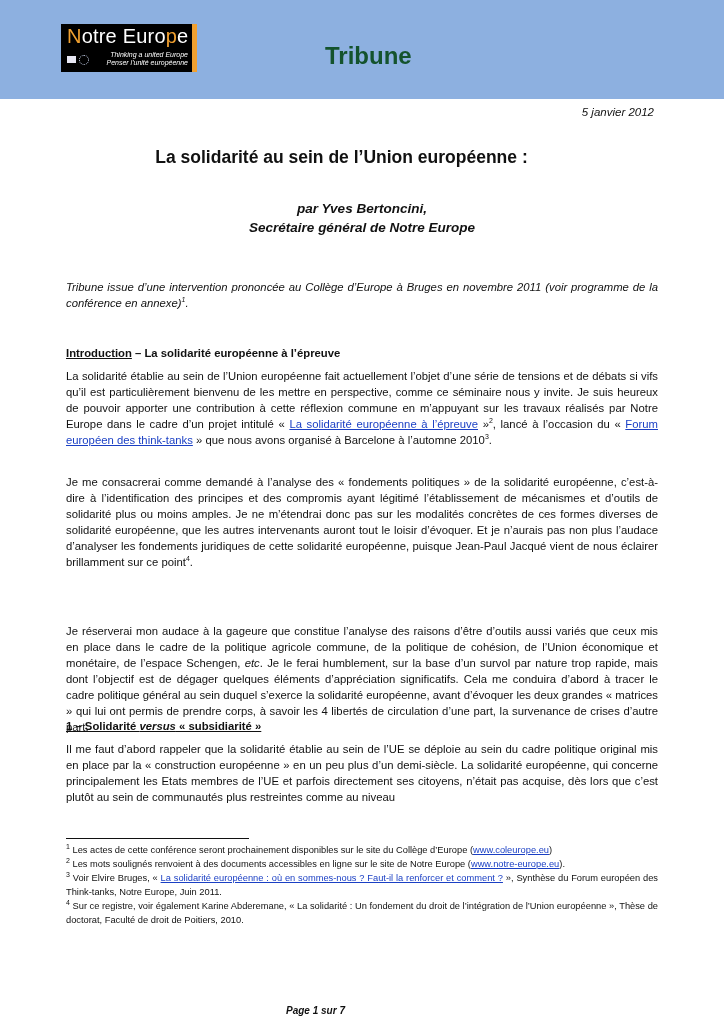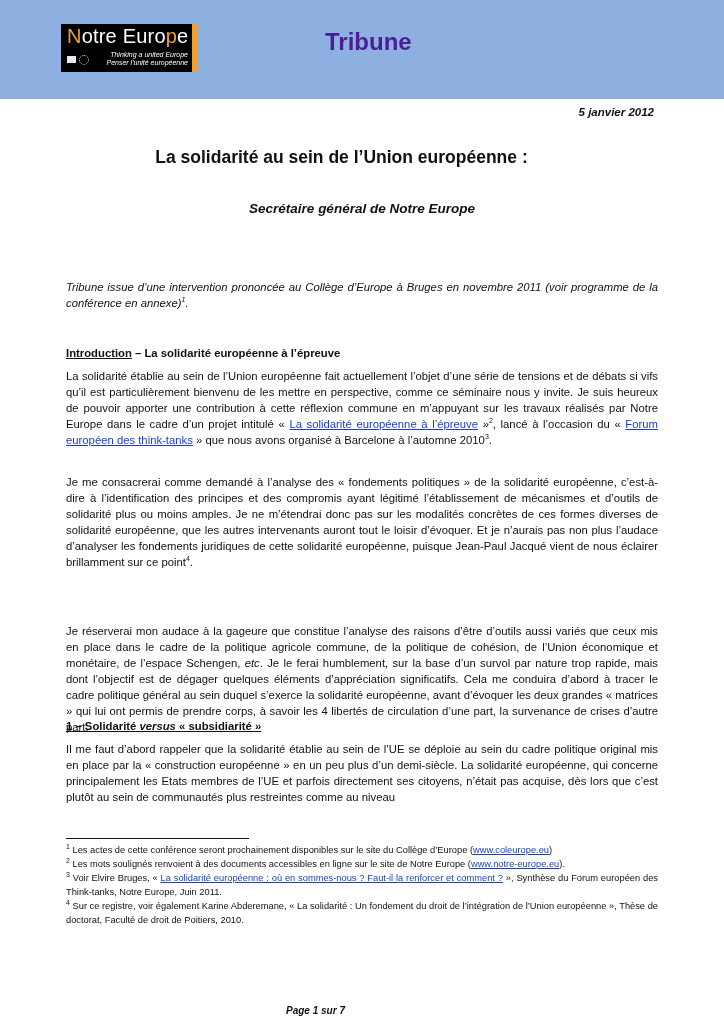--- a/index.html
+++ b/index.html
@@ -8,23 +8,23 @@
 
     .header-band { position: absolute; left: 0; top: 0; width: 724px; height: 99px; background: #8db0e0; }
     .logo { position: absolute; left: 61px; top: 24px; width: 136px; height: 48px; background: #000000; }
     .logo-bar { position: absolute; right: 0; top: 0; width: 5px; height: 48px; background: #f0a030; }
     .logo-name { position: absolute; left: 6px; top: 1px; font-size: 20px; color: #ffffff; letter-spacing: 0.2px; }
     .logo-name .acc { color: #f0a030; }
     .logo-tag { position: absolute; right: 9px; top: 27px; font-size: 7px; line-height: 8px; color: #ffffff; font-style: italic; text-align: right; }
     .logo-flag { position: absolute; left: 6px; top: 32px; width: 9px; height: 7px; background: #e8e8f4; }
     .logo-stars { position: absolute; left: 18px; top: 31px; width: 8px; height: 8px; border: 1px dotted #c8d4ee; border-radius: 50%; }
 
-    .band-title { position: absolute; left: 325px; top: 28px; font-size: 24px; font-weight: bold; color: #4c1d95; }
+    .band-title { position: absolute; left: 325px; top: 42px; font-size: 24px; font-weight: bold; color: #14532d; }
 
-    .date { position: absolute; right: 70px; top: 106px; font-size: 11.5px; font-style: italic; font-weight: bold; }
+    .date { position: absolute; right: 70px; top: 106px; font-size: 11.5px; font-style: italic; font-weight: normal; }
 
     .title { position: absolute; left: 0; width: 683px; top: 146px; text-align: center; font-size: 17.5px; font-weight: bold; line-height: 23px; }
     .byline { position: absolute; left: 0; width: 724px; top: 199px; text-align: center; font-size: 13.5px; font-weight: bold; font-style: italic; line-height: 19px; }
 
     .content { position: absolute; left: 66px; width: 592px; font-size: 11.3px; line-height: 16px; text-align: justify; }
     .intro-note { top: 279px; font-style: italic; }
     .section-h { font-weight: bold; font-size: 11.3px; }
     .section-h .ul { text-decoration: underline; }
     .sec1 { top: 345px; }
     .p1 { top: 368px; }
@@ -59,20 +59,21 @@
   <div class="band-title">Tribune</div>
 </div>
 
 <div class="date">5 janvier 2012</div>
 
 <div class="title">
   <div>La solidarité au sein de l’Union européenne :</div>
 </div>
 
 <div class="byline">
+  <div>par Yves Bertoncini,</div>
   <div>Secrétaire général de Notre Europe</div>
 </div>
 
 <div class="content intro-note"><span>Tribune issue d’une intervention prononcée au Collège d’Europe à Bruges en novembre 2011 (voir programme de la conférence en annexe)</span><sup>1</sup><span>.</span></div>
 
 <div class="content sec1 section-h"><span class="ul">Introduction</span><span> – La solidarité européenne à l’épreuve</span></div>
 
 <div class="content p1"><span>La solidarité établie au sein de l’Union européenne fait actuellement l’objet d’une série de tensions et de débats si vifs qu’il est particulièrement bienvenu de les mettre en perspective, comme ce séminaire nous y invite. Je suis heureux de pouvoir apporter une contribution à cette réflexion commune en m’appuyant sur les travaux réalisés par Notre Europe dans le cadre d’un projet intitulé « </span><a class="lnk" href="#">La solidarité européenne à l’épreuve</a><span> »</span><sup>2</sup><span>, lancé à l’occasion du « </span><a class="lnk" href="#">Forum européen des think-tanks</a><span> » que nous avons organisé à Barcelone à l’automne 2010</span><sup>3</sup><span>.</span></div>
 
 <div class="content p2"><span>Je me consacrerai comme demandé à l’analyse des « fondements politiques » de la solidarité européenne, c’est-à-dire à l’identification des principes et des compromis ayant légitimé l’établissement de mécanismes et d’outils de solidarité plus ou moins amples. Je ne m’étendrai donc pas sur les modalités concrètes de ces formes diverses de solidarité européenne, que les autres intervenants auront tout le loisir d’évoquer. Et je n’aurais pas non plus l’audace d’analyser les fondements juridiques de cette solidarité européenne, puisque Jean-Paul Jacqué vient de nous éclairer brillamment sur ce point</span><sup>4</sup><span>.</span></div>

